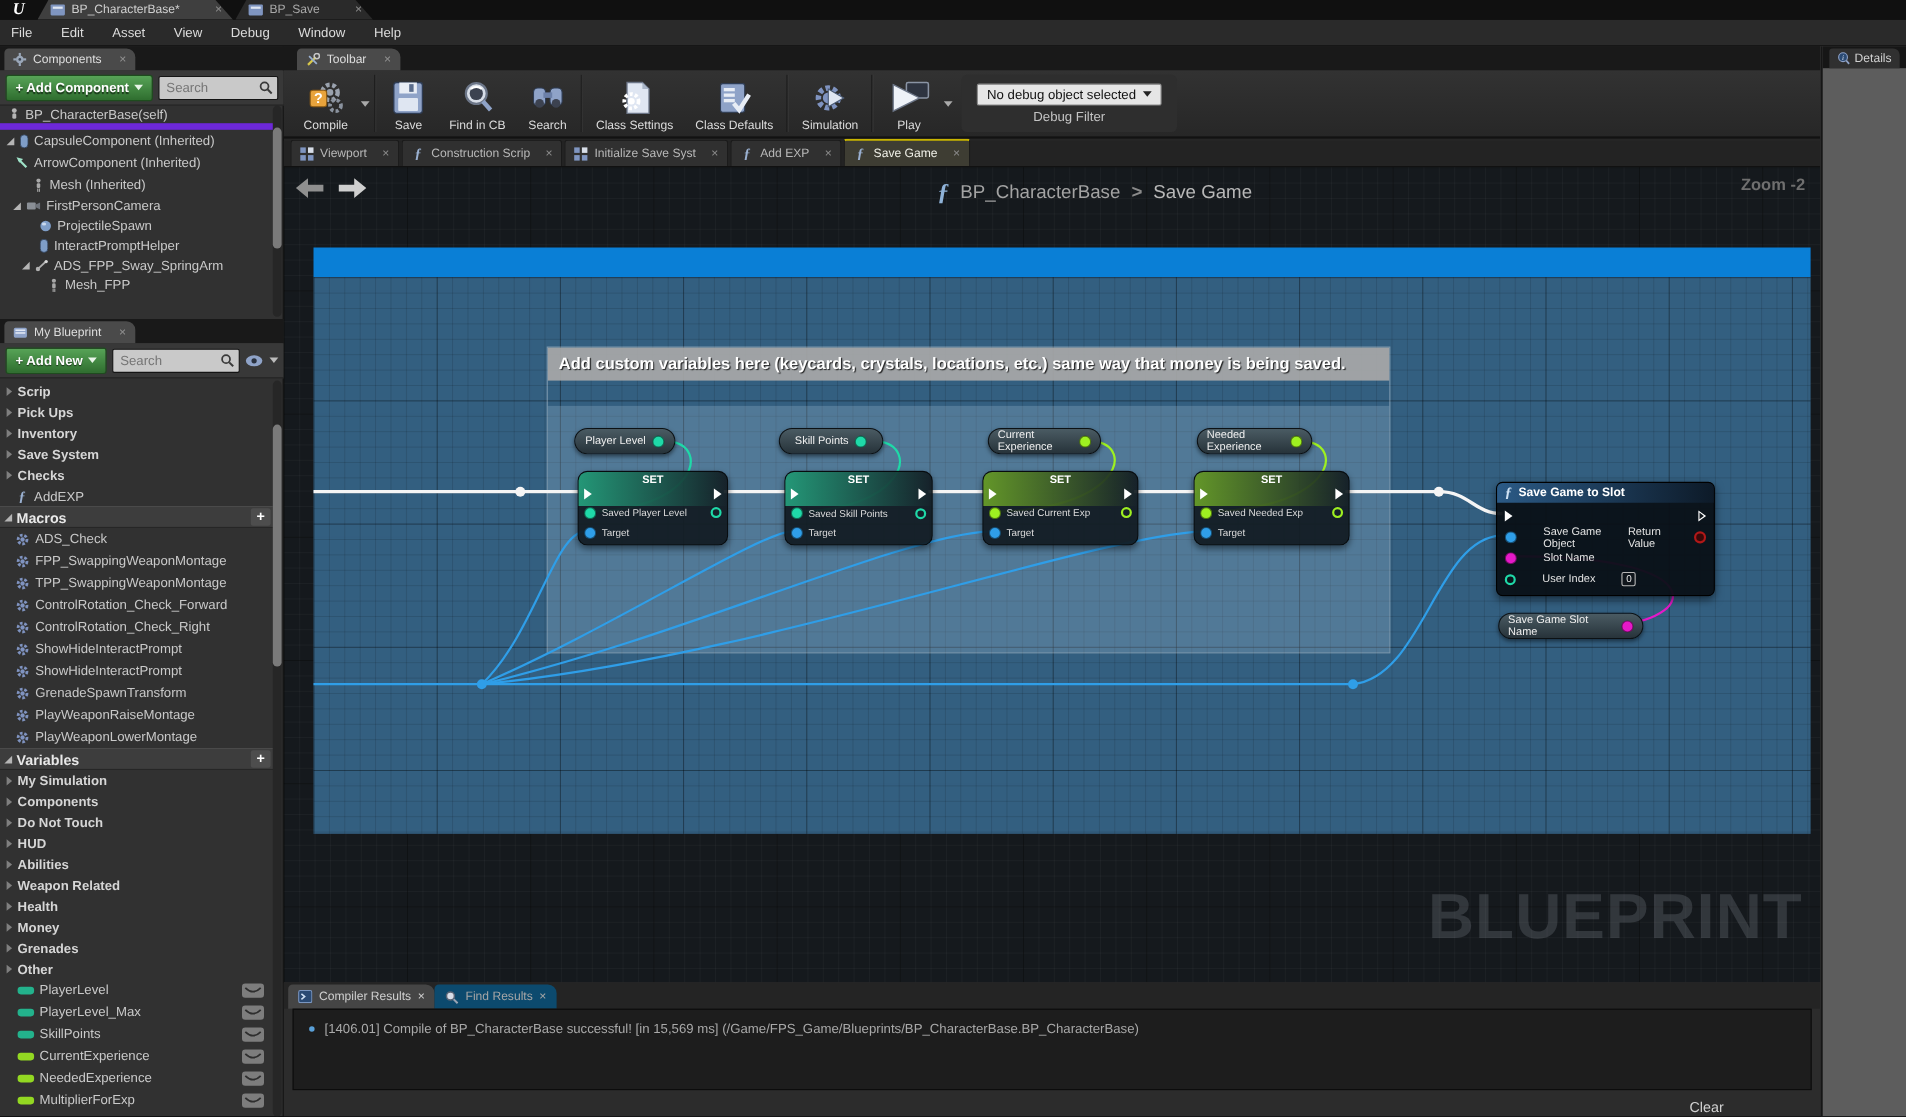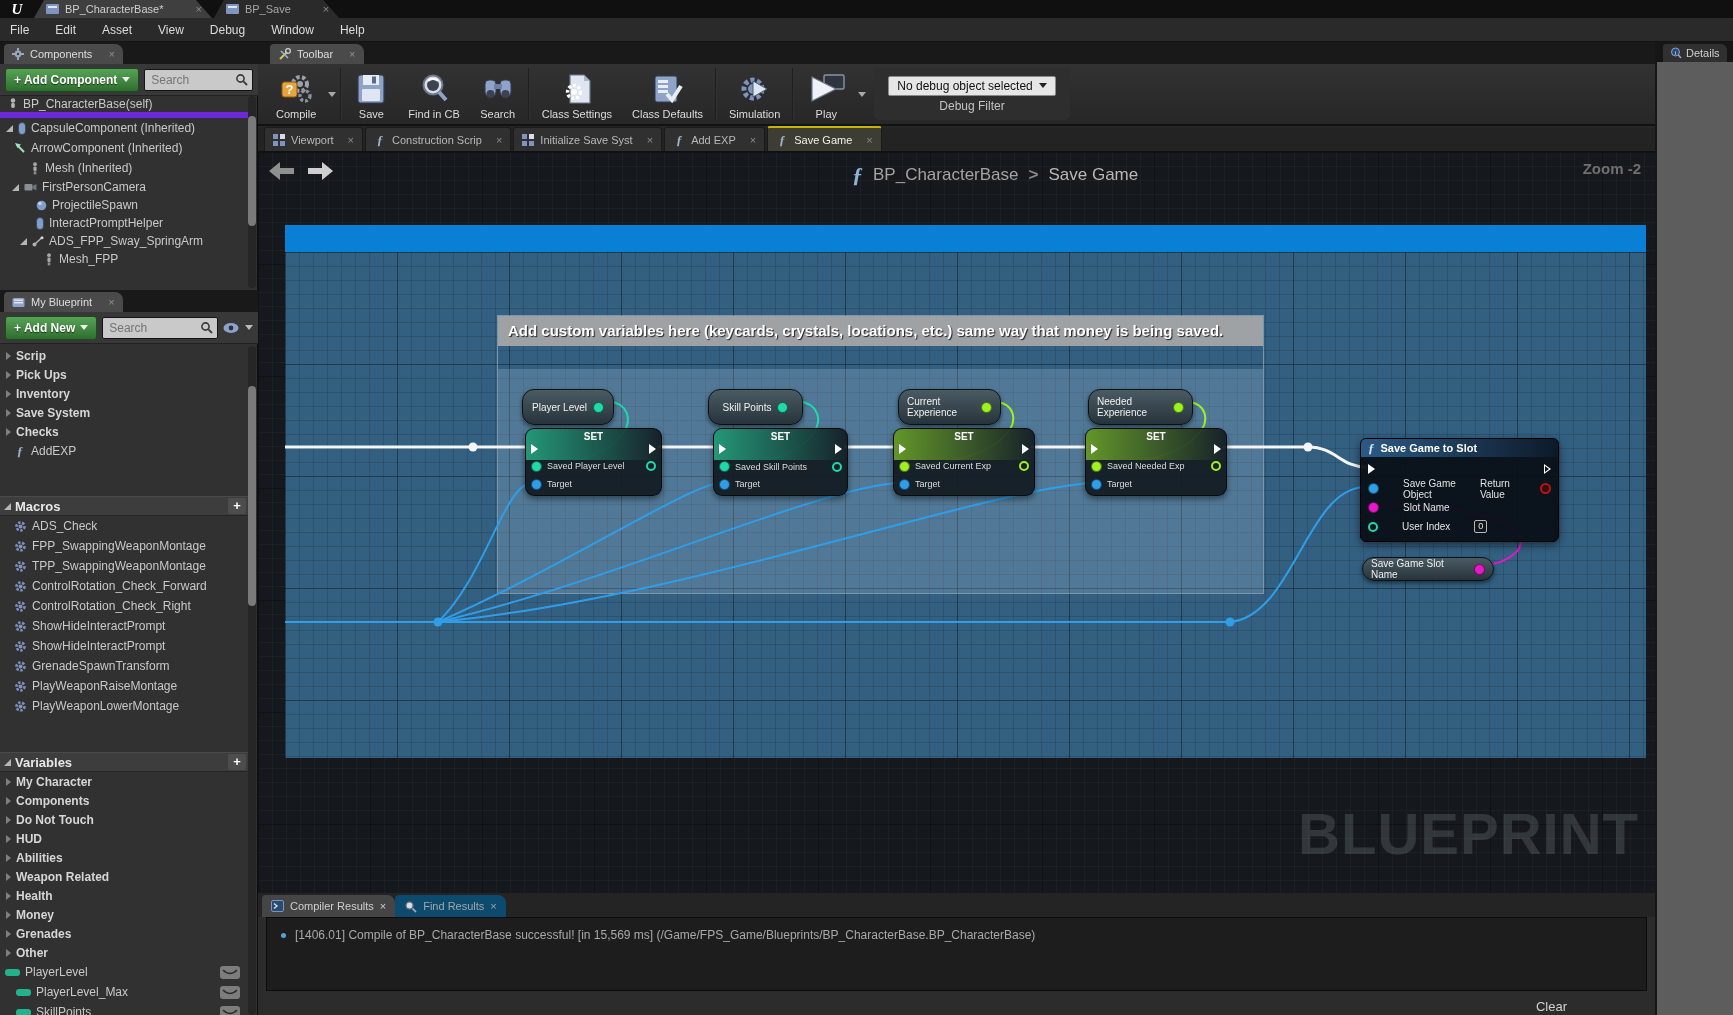--- a/index.html
+++ b/index.html
@@ -34,21 +34,21 @@
   .mag{flex:none;}
   
   #left{left:0;top:42px;width:258px;height:973px;background:#313131;border-right:1px solid #0d0d0d;box-sizing:border-box;}
   #comp-strip{left:0;top:0;width:258px;height:22px;}
   #comp-head{left:0;top:22px;width:258px;height:32px;background:#383838;display:flex;align-items:center;gap:5px;padding:0 5px;box-sizing:border-box;border-bottom:1px solid #222;}
   .lrow{display:flex;align-items:center;gap:5px;height:19px;font-size:12px;color:#c9c9c9;box-sizing:border-box;}
   .lrow.cat span.lbl{font-weight:bold;color:#d6d6d6;}
   .tri-hollow{width:0;height:0;border-top:4px solid transparent;border-bottom:4px solid transparent;border-left:5px solid #9a9a9a;opacity:.75;}
   .tri-exp{width:0;height:0;border-bottom:7px solid #b5b5b5;border-left:7px solid transparent;}
   .sect-head{background:#3d3d3d;height:20px;display:flex;align-items:center;font-size:13px;font-weight:bold;color:#e8e8e8;
-             padding:0 4px;border-top:1px solid #4a4a4a;border-bottom:1px solid #262626;box-sizing:border-box;margin-top:36px;}
+             padding:0 4px;border-top:1px solid #4a4a4a;border-bottom:1px solid #262626;box-sizing:border-box;}
   .plus-btn{margin-left:auto;width:18px;height:16px;background:#4d4d4d;border-radius:2px;color:#fff;font-weight:bold;
             font-size:13px;text-align:center;line-height:15px;}
   .pill{width:15px;height:7px;border-radius:3px;flex:none;}
   .eye-closed{margin-left:auto;margin-right:10px;width:20px;height:13px;background:#7d7d7d;border-radius:3px;flex:none;position:relative;}
   .eye-closed svg{position:absolute;left:2px;top:2px;}
   .gear12{flex:none;}
   .fn-f{font:italic bold 13px "Liberation Serif",serif;color:#9ab0d0;width:12px;text-align:center;}
   .scroll-track{background:#262626;width:8px;border-radius:4px;}
   .scroll-thumb{background:#7a7a7a;width:8px;border-radius:4px;position:absolute;}
   
@@ -88,21 +88,21 @@
   #inner-comment .cmt-title{background:rgba(168,168,168,.92);color:#fff;font-weight:bold;font-size:15px;line-height:1.35;
       padding:5px 10px;text-shadow:1px 1px 1px rgba(0,0,0,.8);}
   #inner-comment .cmt-body{position:absolute;left:0;right:0;bottom:0;top:53px;background:rgba(190,215,230,.22);}
   #nav-arrows{left:10px;top:8px;display:flex;gap:10px;}
   #crumb{left:594px;top:10px;display:flex;align-items:center;gap:10px;color:#a3a3a3;font-size:17px;}
   #crumb .fico{font:italic bold 22px "Liberation Serif",serif;color:#8fb2d8;}
   #crumb .sep{color:#8a8a8a;font-weight:bold;}
   #zoomlbl{right:14px;top:8px;color:#6f6f6f;font-weight:bold;font-size:15px;position:absolute;}
   #watermark{right:16px;bottom:26px;position:absolute;font-size:58px;font-weight:800;letter-spacing:1px;color:rgba(220,230,240,.15);}
   
-  .getter{position:absolute;height:36px;border-radius:12px;background:linear-gradient(#4a5b63,#27333a);
+  .getter{position:absolute;height:24px;border-radius:12px;background:linear-gradient(#4a5b63,#27333a);
           border:1px solid #0c1114;box-shadow:0 2px 4px rgba(0,0,0,.5);display:flex;align-items:center;
           justify-content:center;gap:6px;color:#f0f0f0;font-size:10px;padding:0 8px;box-sizing:border-box;}
   .gpin{width:9px;height:9px;border-radius:50%;border:1px solid rgba(0,0,0,.5);flex:none;}
   .setnode{position:absolute;height:66px;background:rgba(17,27,33,.93);border:1px solid rgba(0,0,0,.65);
            border-radius:9px;box-shadow:0 3px 6px rgba(0,0,0,.45);color:#e6e6e6;}
   .setnode .nhead{height:31px;border-radius:8px 8px 0 0;font-size:10px;font-weight:bold;text-align:center;line-height:15px;color:#fff;}
   .nhead.teal{background:linear-gradient(90deg,rgba(43,214,160,.65),rgba(30,45,50,.05));}
   .nhead.green{background:linear-gradient(90deg,rgba(150,228,40,.6),rgba(30,45,50,.05));}
   .nrow{position:absolute;left:5px;right:5px;height:12px;display:flex;align-items:center;gap:5px;font-size:9px;color:#dcdcdc;}
   .tri-exec{width:0;height:0;border-top:5px solid transparent;border-bottom:5px solid transparent;border-left:7px solid #fff;}
@@ -403,21 +403,21 @@
         <span>PlayWeaponLowerMontage</span>
       </div>
 
     <div class="sect-head">
       <span class="tri-exp" style="margin-right:4px;"></span>
       <span>Variables</span>
       <span class="plus-btn">+</span>
     </div>
     <div class="lrow cat" style="padding-left:6px;">
         <span class="tri-hollow"></span>
-        <span class="lbl">My Character</span>
+        <span class="lbl">My Simulation</span>
       </div>
     <div class="lrow cat" style="padding-left:6px;">
         <span class="tri-hollow"></span>
         <span class="lbl">Components</span>
       </div>
     <div class="lrow cat" style="padding-left:6px;">
         <span class="tri-hollow"></span>
         <span class="lbl">Do Not Touch</span>
       </div>
     <div class="lrow cat" style="padding-left:6px;">
@@ -442,21 +442,21 @@
       </div>
     <div class="lrow cat" style="padding-left:6px;">
         <span class="tri-hollow"></span>
         <span class="lbl">Grenades</span>
       </div>
     <div class="lrow cat" style="padding-left:6px;">
         <span class="tri-hollow"></span>
         <span class="lbl">Other</span>
       </div>
 
-    <div class="lrow" style="padding-left:5px;height:20px;">
+    <div class="lrow" style="padding-left:16px;height:20px;">
         <span class="pill" style="background:#23b28c;"></span>
         <span>PlayerLevel</span>
         <span class="eye-closed">
           <svg width="16" height="9" viewBox="0 0 16 9">
             <path d="M1,2 Q8,9 15,2" fill="none" stroke="#2e2e2e" stroke-width="1.6"></path>
           </svg>
         </span>
       </div>
     <div class="lrow" style="padding-left:16px;height:20px;">
         <span class="pill" style="background:#23b28c;"></span>

